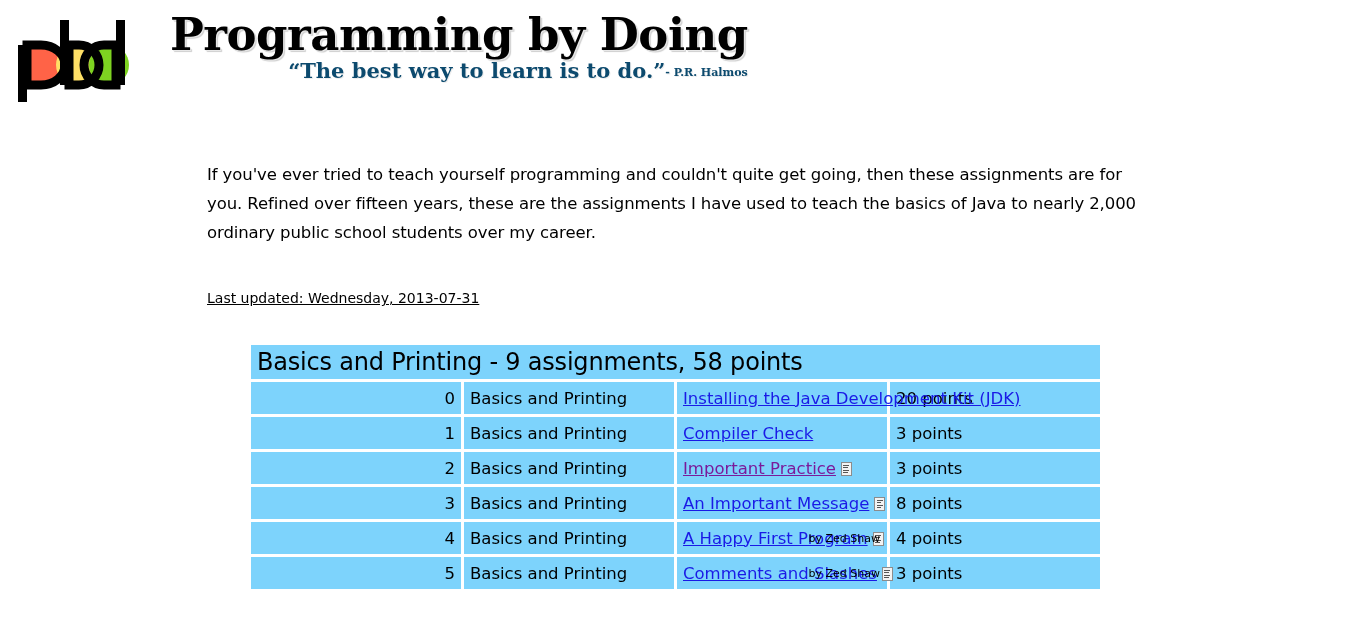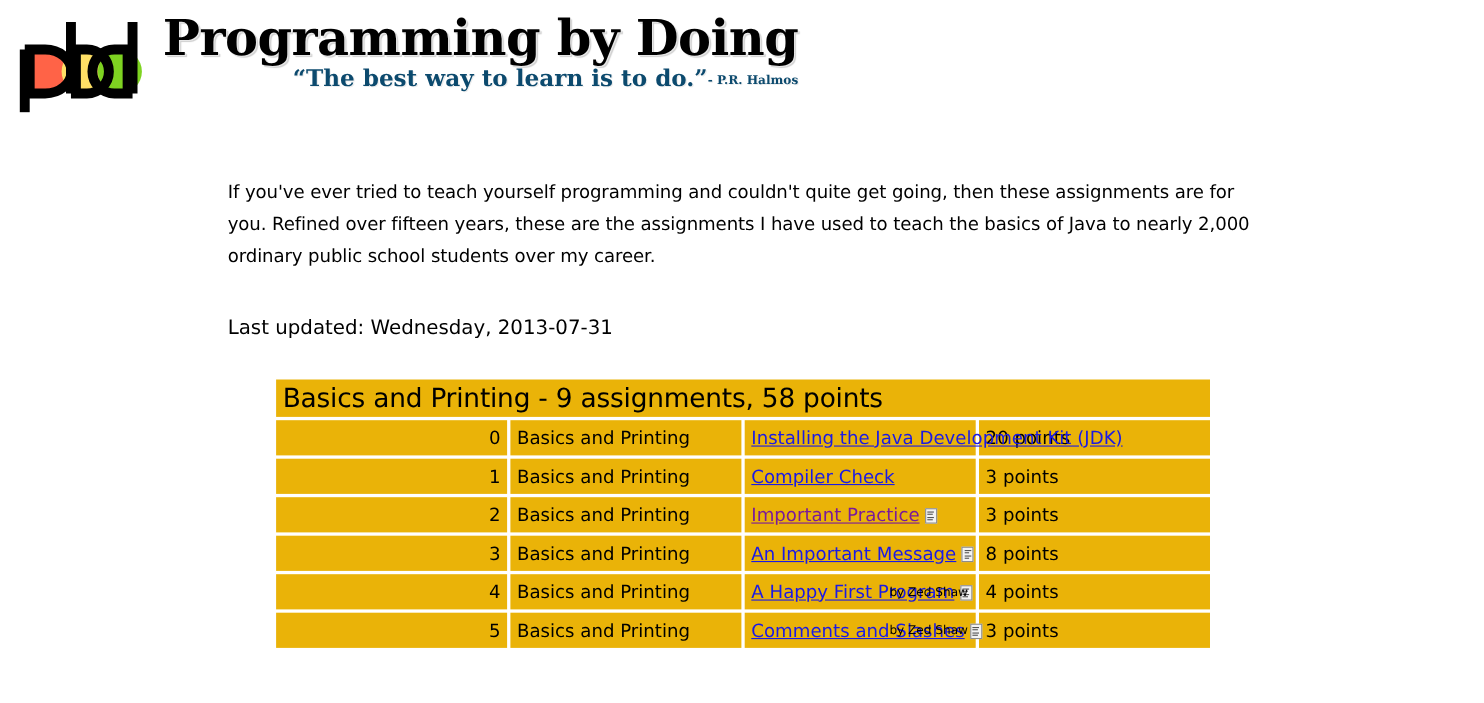--- a/index.html
+++ b/index.html
@@ -24,21 +24,21 @@
     position: absolute;
     left: 8px;
     top: 8px;
     width: 122px;
     height: 96px;
   }
   .logo svg { display: block; }
 
   .title-block {
     position: absolute;
-    left: 148px;
+    left: 170px;
     top: 8px;
   }
   .site-title {
     font-family: "DejaVu Serif", "Liberation Serif", serif;
     font-size: 45px;
     font-weight: bold;
     line-height: 54px;
     letter-spacing: -0.5px;
     margin: 0;
     white-space: nowrap;
@@ -79,39 +79,40 @@
   .signoff {
     font-size: 16.5px;
     line-height: 29px;
     margin: 0;
   }
   .signoff a, .author-link {
     color: #1a1ae6;
     text-decoration: underline;
   }
   .updated {
-    font-size: 18px;
+    font-size: 14px;
     line-height: 29px;
     margin: 19px 0 0 0;
+    text-decoration: underline;
   }
 
   
   .table-wrap {
     margin-top: 29px;
     padding-left: 41px;
   }
   table.assignments {
     border-collapse: separate;
     border-spacing: 3px 3px;
     width: 855px;
     table-layout: fixed;
     font-size: 16.5px;
   }
   table.assignments td {
-    background: #eab308;
+    background: #7dd3fc;
     padding: 3px 6px;
     vertical-align: middle;
     height: 26px;
   }
   td.section-head {
     font-size: 24px;
     padding: 6px 10px 8px 10px;
     letter-spacing: -0.2px;
   }
   td.num {

